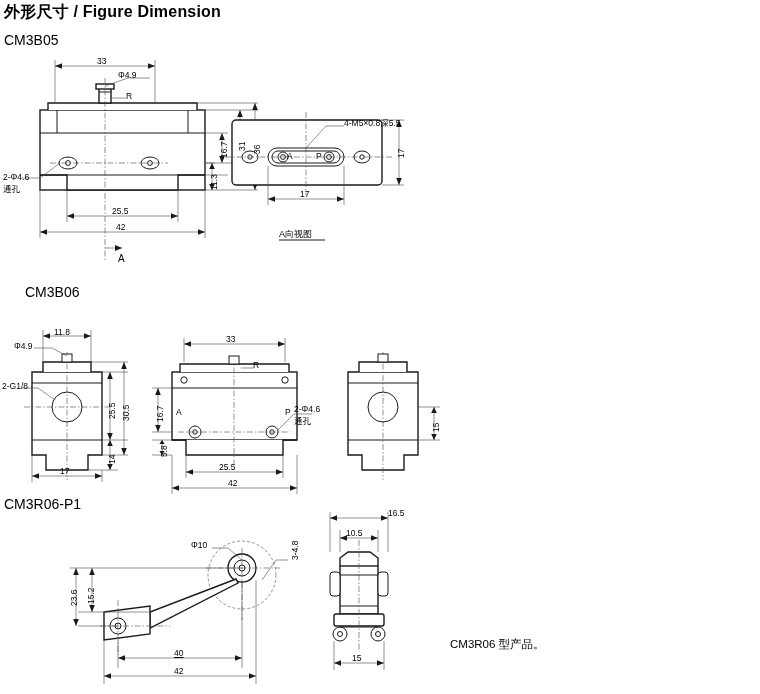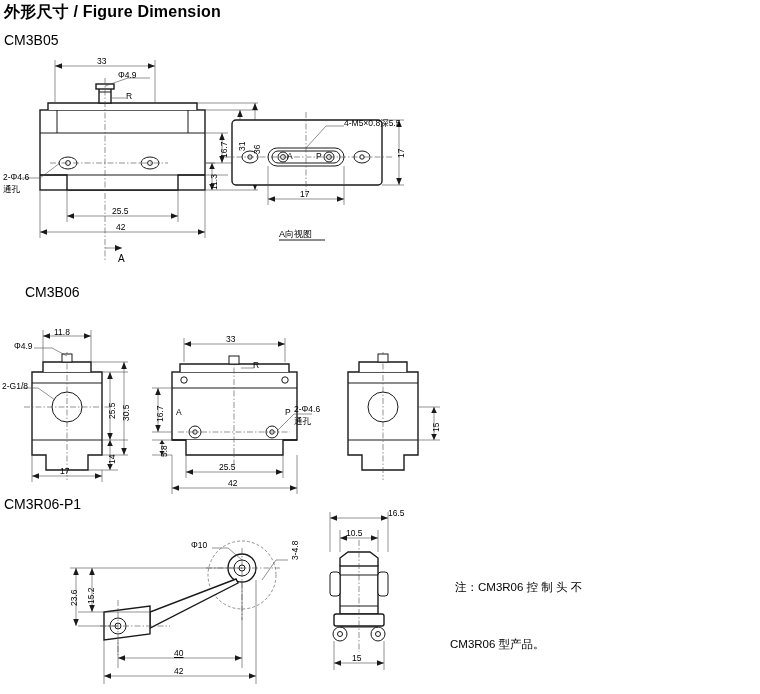--- a/index.html
+++ b/index.html
@@ -449,16 +449,15 @@
   <div class="dim" style="left:191px; top:540px;">Φ10</div>
   <div class="dim vert" style="left:290px; top:560px;">3-4.8</div>
   <div class="dim vert" style="left:69px; top:606px;">23.6</div>
   <div class="dim vert" style="left:86px; top:604px;">15.2</div>
   <div class="dim" style="left:174px; top:648px;text-decoration:underline;">40</div>
   <div class="dim" style="left:174px; top:666px;">42</div>
   <div class="dim" style="left:346px; top:508px;margin-left:42px;">16.5</div>
   <div class="dim" style="left:346px; top:528px;">10.5</div>
   <div class="dim" style="left:352px; top:653px;">15</div>
 
-  <div class="note" style="left:455px; top:578px;">注：CM3R06 控 制 头 不</div>
   <div class="note" style="left:450px; top:635px;">CM3R06 型产品。</div>
 
 </div>
 
 </body></html>

